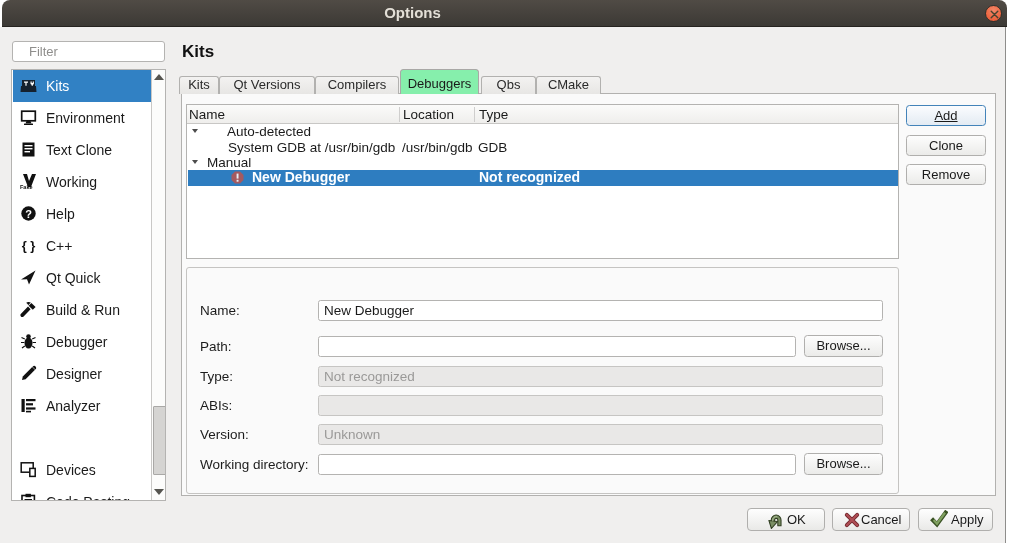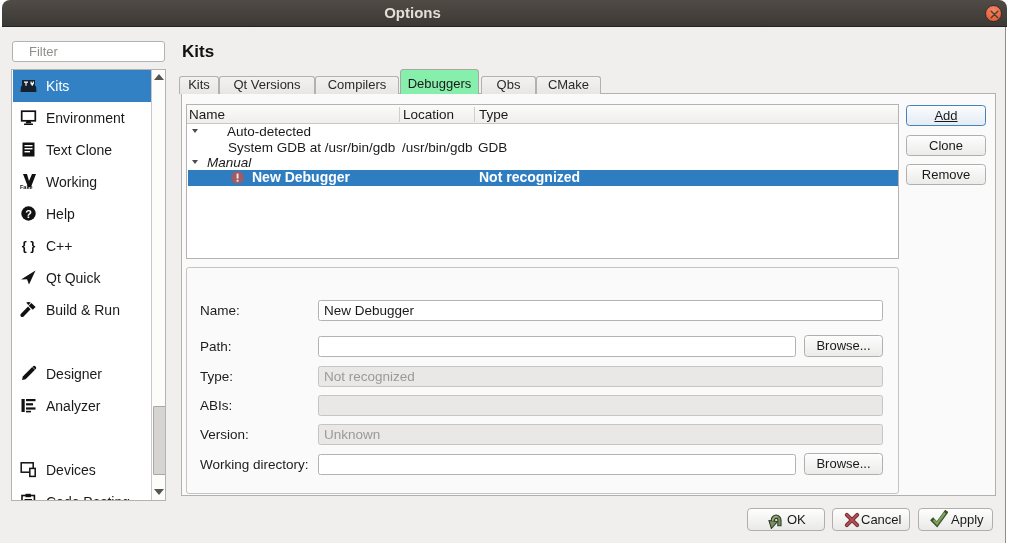--- a/index.html
+++ b/index.html
@@ -148,20 +148,28 @@
         <span class="tx">Qt Quick</span>
       </div>
     <div class="cat" style="top:224px">
         <span class="ic"><svg width="17" height="17" viewBox="0 0 17 17">
             <path d="M8.2 4.2 L10.8 1.6 C9.6 0.8 7.2 0.9 6.2 2.1 C7 2.3 7.6 3 8.2 4.2 Z" fill="#111"></path>
             <path d="M8.6 4.8 L11.4 2 L15.6 6 L12.8 8.8 Z" fill="#111"></path>
             <path d="M8 5.4 L10.6 8.2 L3.6 15.4 C2.8 16.2 1.6 16.2 0.9 15.4 C0.2 14.7 0.2 13.5 1 12.8 Z" fill="#111"></path>
           </svg></span>
         <span class="tx">Build &amp; Run</span>
       </div>
+    <div class="cat" style="top:256px">
+        <span class="ic"><svg width="17" height="17" viewBox="0 0 17 17">
+            <ellipse cx="8.5" cy="10" rx="4" ry="5.5" fill="#111"></ellipse>
+            <circle cx="8.5" cy="3.6" r="2.3" fill="#111"></circle>
+            <path d="M4.8 6 L1.5 4.5 M4.4 9.5 L1 9.5 M4.8 13 L2 15 M12.2 6 L15.5 4.5 M12.6 9.5 L16 9.5 M12.2 13 L15 15" stroke="#111" stroke-width="1.2" fill="none"></path>
+          </svg></span>
+        <span class="tx">Debugger</span>
+      </div>
     <div class="cat" style="top:288px">
         <span class="ic"><svg width="17" height="17" viewBox="0 0 17 17">
             <path d="M2 15 L2.8 11.4 L12.2 2 L15 4.8 L5.6 14.2 Z" fill="#111"></path>
             <path d="M12.8 1.4 C13.6 0.6 14.8 0.6 15.6 1.4 C16.4 2.2 16.4 3.4 15.6 4.2 L15.3 4.5 L12.5 1.7 Z" fill="#111"></path>
           </svg></span>
         <span class="tx">Designer</span>
       </div>
     <div class="cat" style="top:320px">
         <span class="ic"><svg width="17" height="17" viewBox="0 0 17 17">
             <rect x="1.5" y="2" width="3.2" height="13" fill="#111"></rect>
@@ -214,21 +222,21 @@
     </div>
     <div class="trow" style="top:19px;">
       <span class="tri" style="left:5px;top:5px;"></span>
       <span style="left:20px;margin-left:20px;">Auto-detected</span>
     </div>
     <div class="trow" style="top:34.5px;">
       <span style="left:41px;">System GDB at /usr/bin/gdb</span>
       <span style="left:215px;">/usr/bin/gdb</span>
       <span style="left:291px;">GDB</span>
     </div>
-    <div class="trow" style="top:50px;font-style:italic;">
+    <div class="trow" style="top:50px;">
       <span class="tri" style="left:5px;top:5px;"></span>
       <span style="left:20px;">Manual</span>
     </div>
     <div id="selrow">
       <span id="bang"><svg width="13" height="13" viewBox="0 0 13 13">
             <polygon points="4,0.5 9,0.5 12.5,4 12.5,9 9,12.5 4,12.5 0.5,9 0.5,4" fill="#a45a60"></polygon>
             <rect x="5.6" y="2.6" width="1.9" height="5" fill="#e8eef4"></rect>
             <rect x="5.6" y="8.8" width="1.9" height="1.9" fill="#e8eef4"></rect>
           </svg></span>
       <span style="left:64px;">New Debugger</span>

